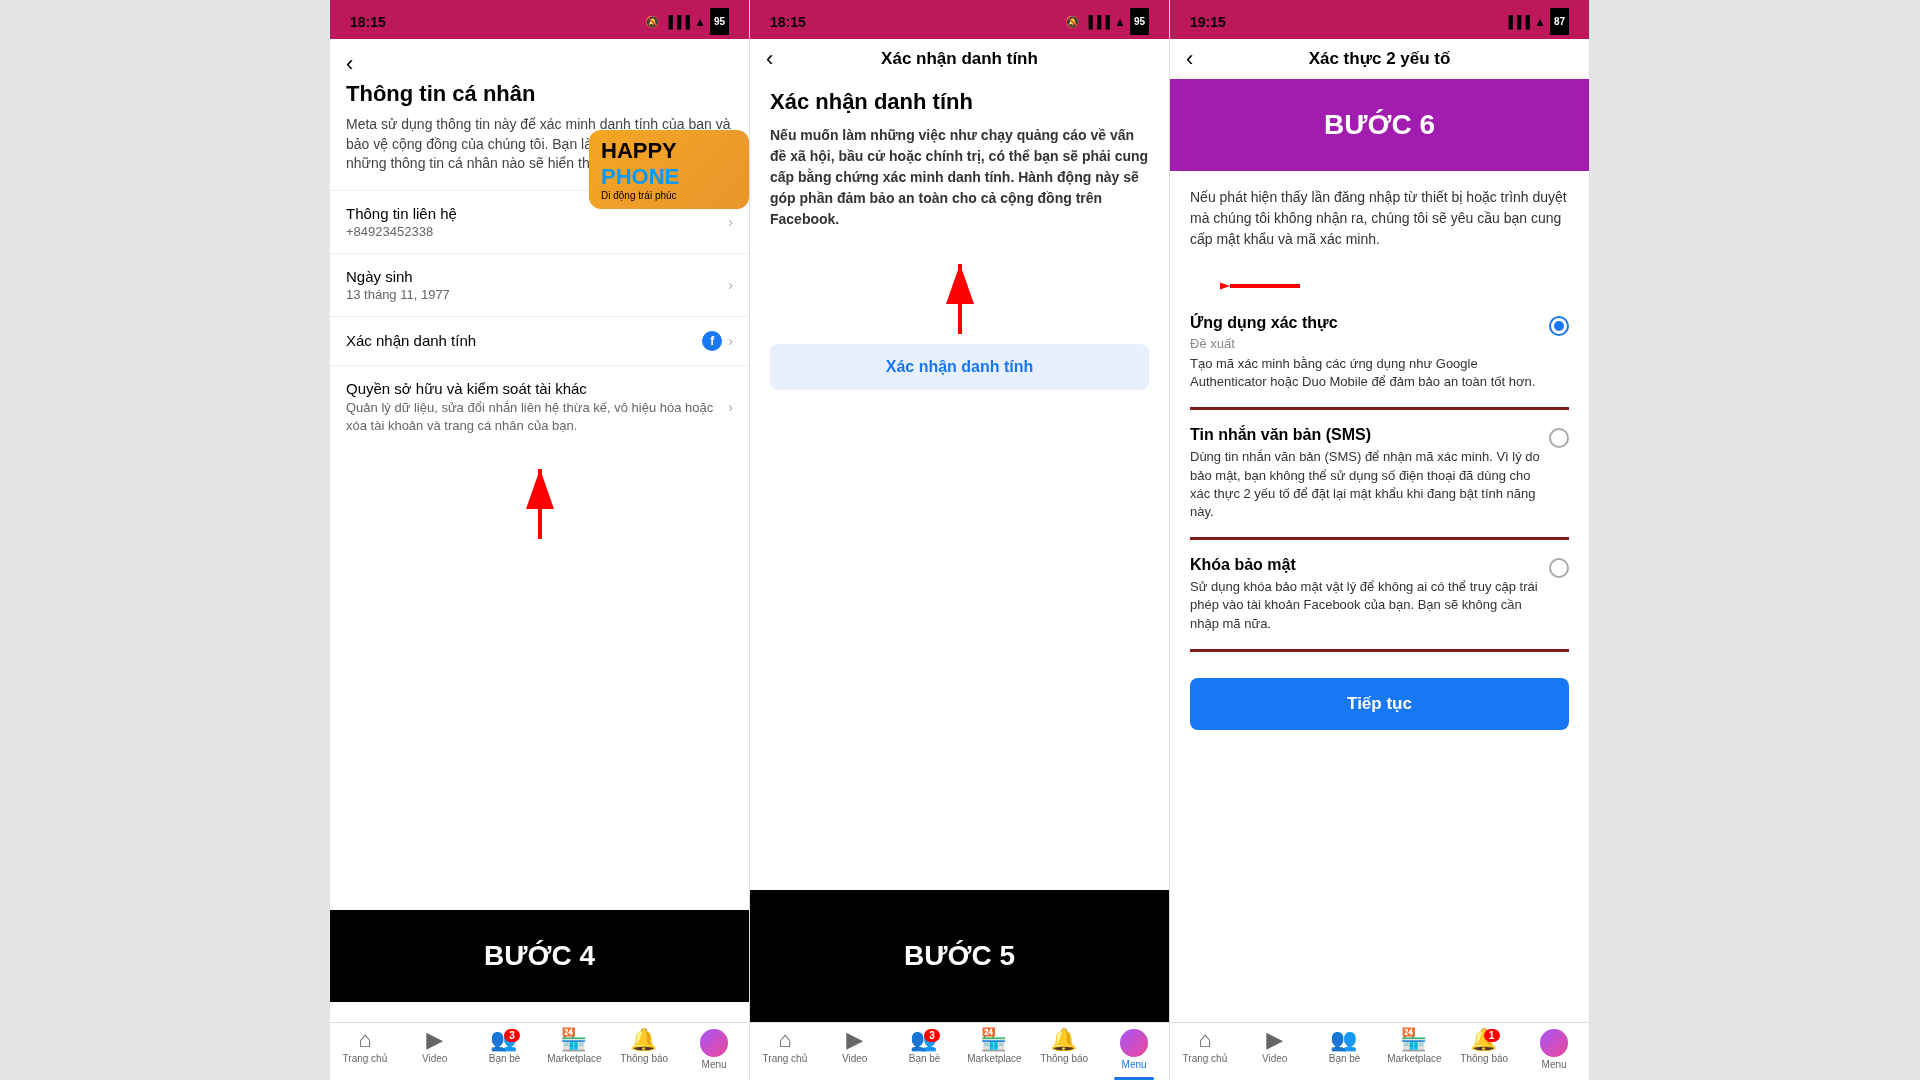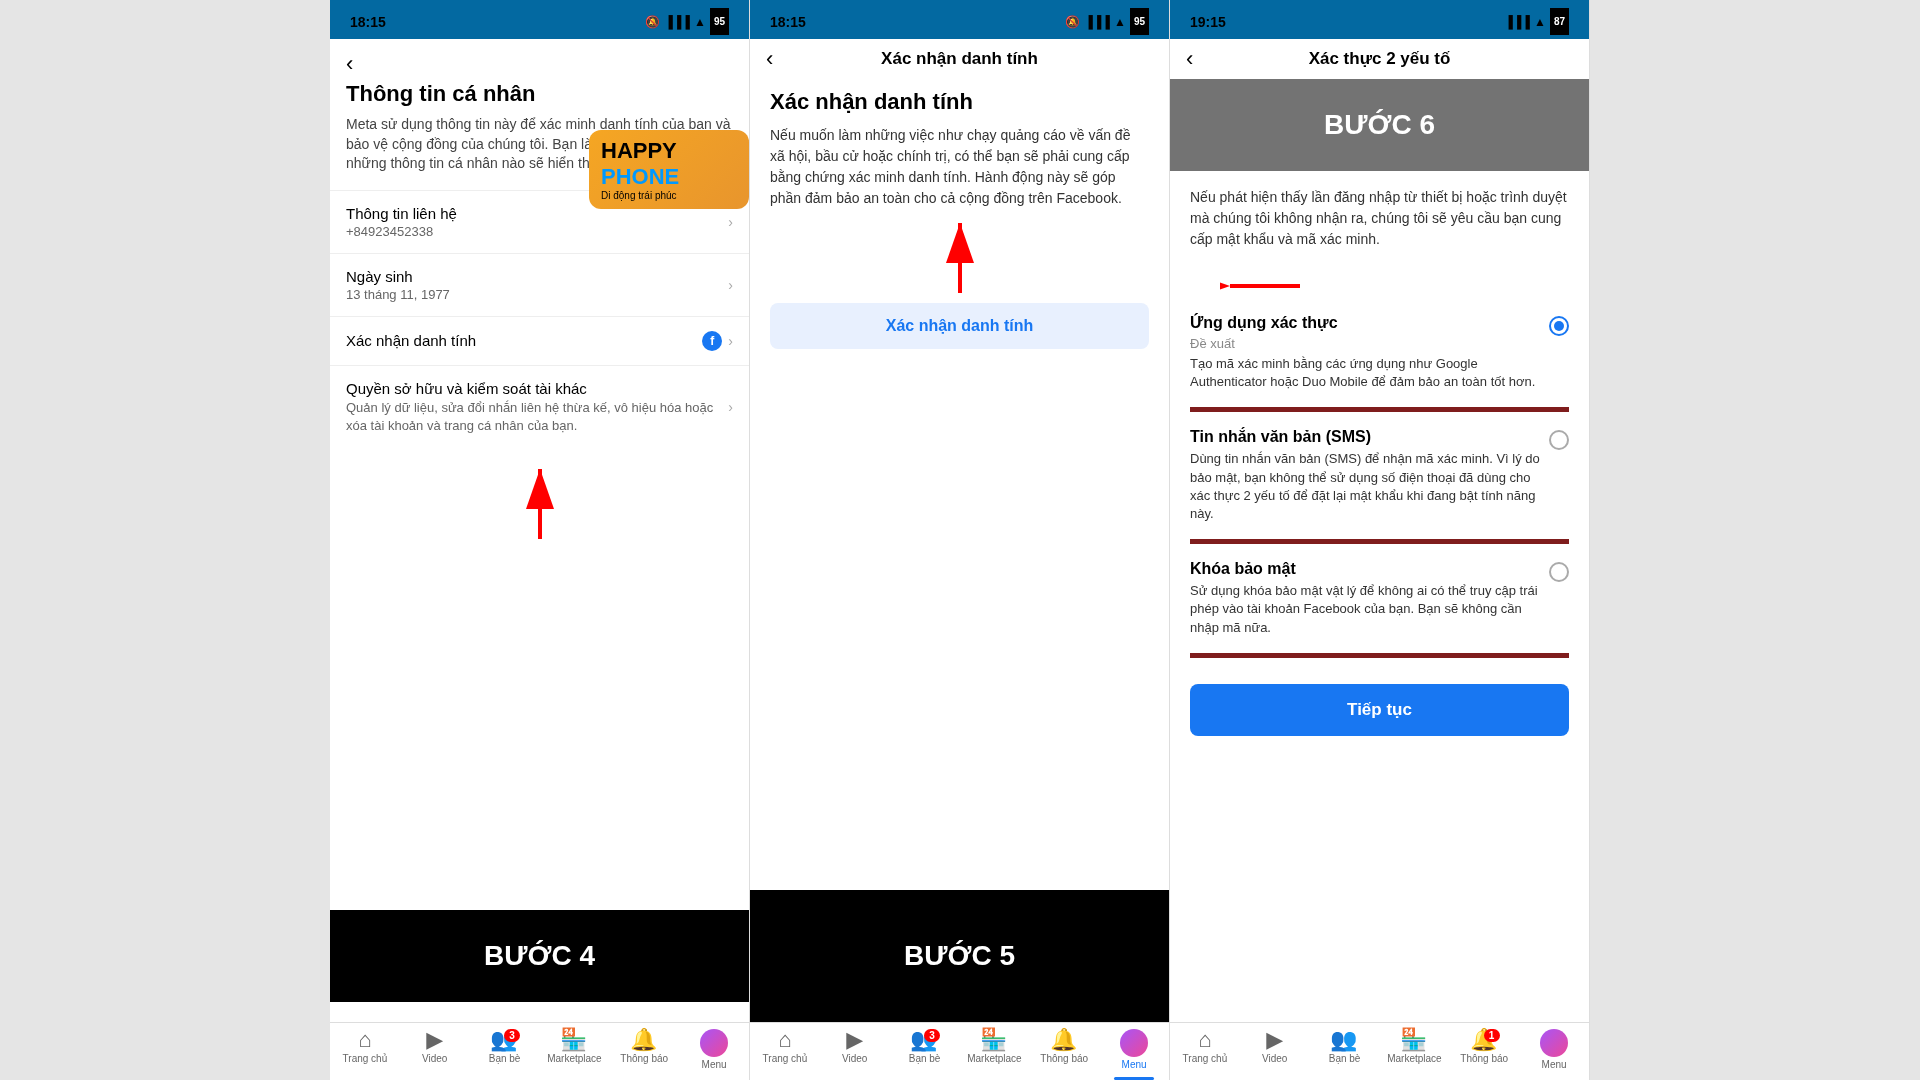--- a/index.html
+++ b/index.html
@@ -28,21 +28,21 @@
     }
 
     
     .status-bar {
       display: flex;
       justify-content: space-between;
       align-items: center;
       padding: 8px 20px 4px;
       font-size: 13px;
       font-weight: 600;
-      background: #0369a1;
+      background: #be185d;
       flex-shrink: 0;
     }
     .status-bar .time { font-weight: 700; font-size: 14px; }
     .status-bar .icons { display: flex; align-items: center; gap: 4px; font-size: 12px; }
     .battery {
       background: #000;
       color: #fff;
       border-radius: 0;
       padding: 8px 4px;
       font-size: 10px;
@@ -185,21 +185,21 @@
     .phone2 .top-bar {
       display: flex;
       align-items: center;
       justify-content: center;
       padding: 10px 16px;
       position: relative;
     }
     .phone2 .top-bar .back { position: absolute; left: 16px; font-size: 22px; color: #000; cursor: pointer; }
     .phone2 .top-bar .title { font-size: 17px; font-weight: 600; color: #000; }
     .phone2 .section-title { font-size: 22px; font-weight: 700; color: #000; margin-bottom: 10px; padding-top: 10px; }
-    .phone2 .section-desc { font-size: 14px; color: #333; line-height: 1.5; margin-bottom: 4px; }
+    .phone2 .section-desc { font-size: 14px; color: #333; line-height: 1.5; margin-bottom: 24px; font-weight: bold; }
     .verify-btn {
       background: #e8f0fe;
       color: #1877F2;
       border: none;
       border-radius: 8px;
       padding: 14px;
       width: 100%;
       font-size: 16px;
       font-weight: 600;
       cursor: pointer;
@@ -218,21 +218,21 @@
       display: flex;
       align-items: center;
       justify-content: center;
       padding: 10px 16px;
       position: relative;
     }
     .phone3 .top-bar .back { position: absolute; left: 16px; font-size: 22px; color: #000; cursor: pointer; }
     .phone3 .top-bar .title { font-size: 17px; font-weight: 600; color: #000; }
     .phone3 .section-title { font-size: 22px; font-weight: 700; color: #000; margin-bottom: 10px; padding-top: 8px; }
     .phone3 .section-desc { font-size: 14px; color: #333; line-height: 1.5; margin-bottom: 16px; }
-    .security-option { margin-bottom: 16px; border-bottom: 5px solid #7f1d1d; padding-bottom: 16px; }
+    .security-option { margin-bottom: 16px; border-bottom: 3px solid #7f1d1d; padding-bottom: 16px; }
     .security-option-header { display: flex; justify-content: space-between; align-items: flex-start; }
     .security-option-title { font-size: 16px; font-weight: 700; color: #000; margin-bottom: 4px; }
     .security-option-sub { font-size: 13px; color: #888; margin-bottom: 4px; }
     .security-option-desc { font-size: 13px; color: #333; line-height: 1.4; }
     .radio-btn {
       width: 20px;
       height: 20px;
       border-radius: 50%;
       border: 2px solid #1877F2;
       flex-shrink: 0;
@@ -267,21 +267,21 @@
       background: #000;
       color: #fff;
       text-align: center;
       font-size: 28px;
       font-weight: 700;
       padding: 50px 20px;
       width: 100%;
     }
 
     .phone3-step-banner {
-      background: #737373;
+      background: #a21caf;
       color: #fff;
       text-align: center;
       font-size: 28px;
       font-weight: 700;
       padding: 30px 20px;
       width: calc(100% + 40px);
       margin: 0 -20px 16px;
     }
   </style>
 </head>

